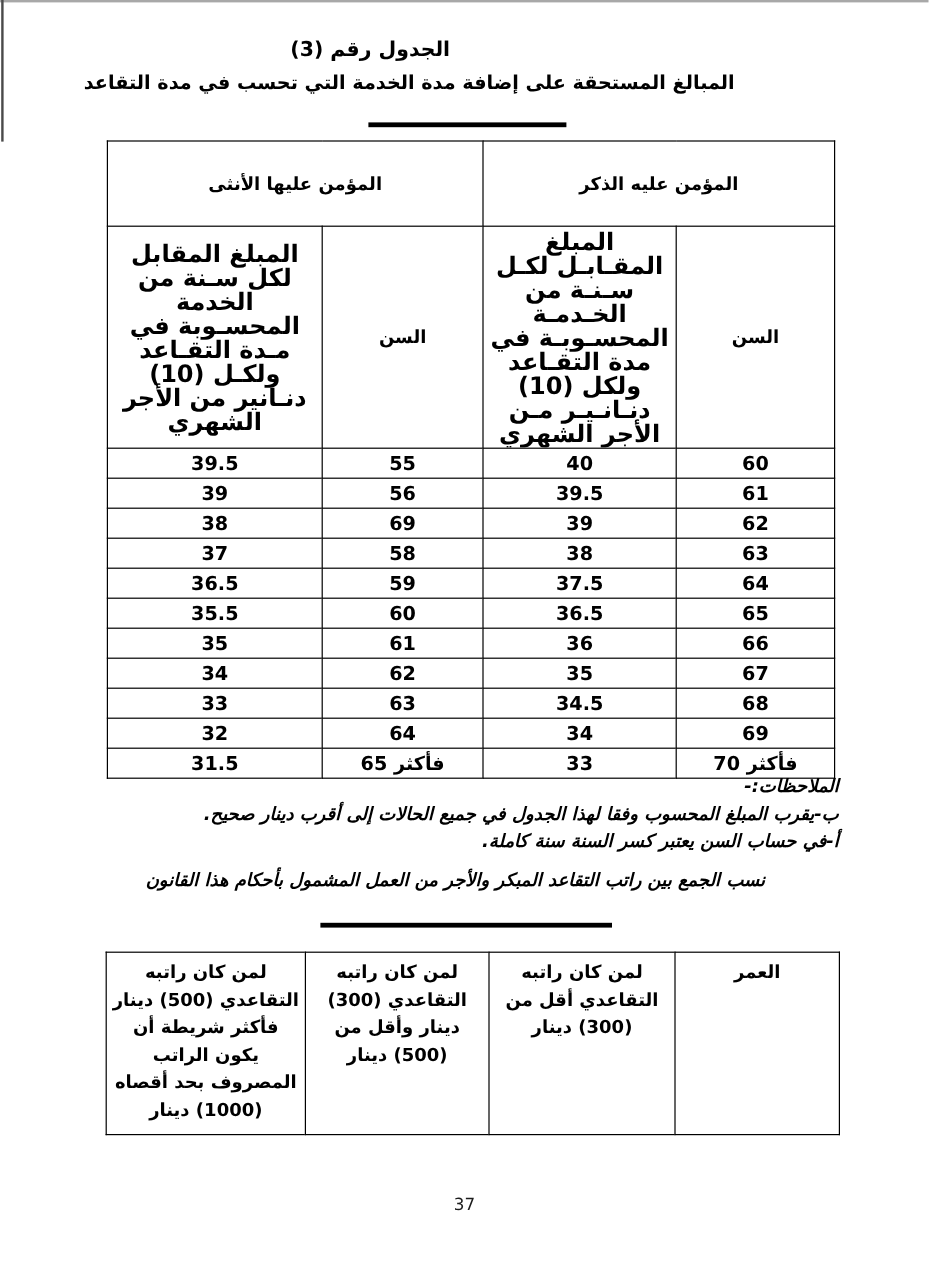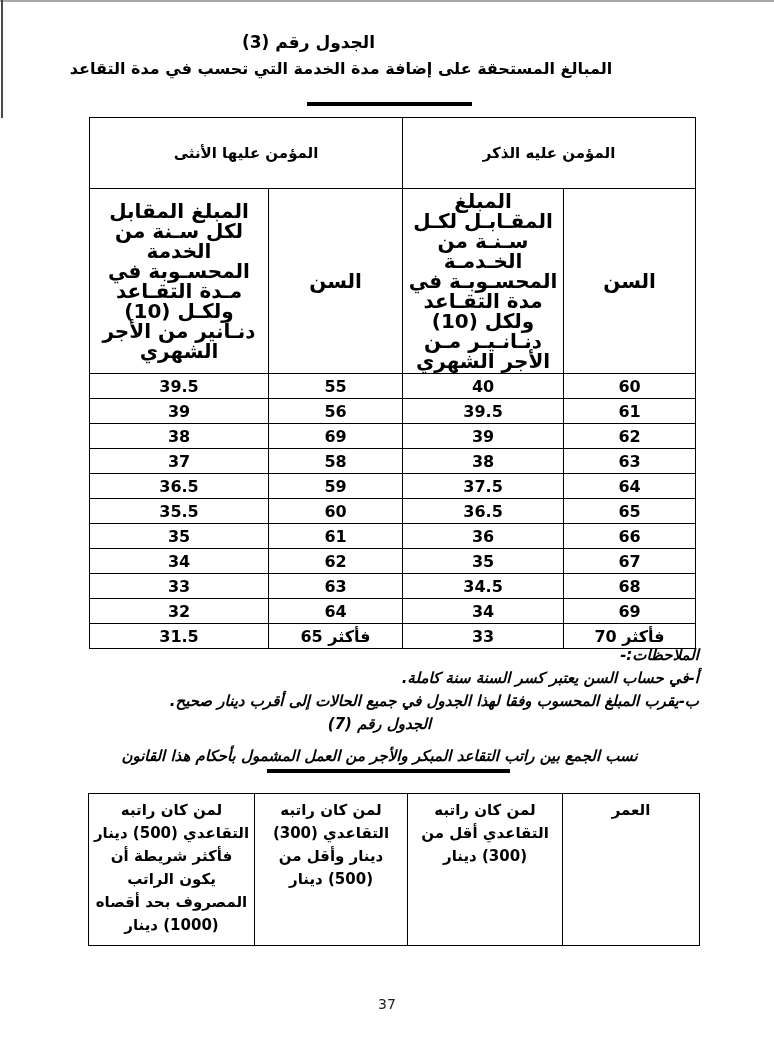--- a/index.html
+++ b/index.html
@@ -40,21 +40,21 @@
     text-align:center;
     vertical-align:middle;
     font-weight:bold;
     overflow:hidden;
     padding:0 4px;
   }
   table.t3 { top:117px; left:89px; width:606px; }
   tr.t3-h1 { height:71px; }
   tr.t3-h1 td { font-size:15px; }
   tr.t3-h2 { height:145px; }
-  tr.t3-h2 td.agehead { font-size:20px; }
+  tr.t3-h2 td.agehead { font-size:15px; }
   tr.t3-h2 td.amthead { font-size:20px; line-height:20px; padding:2px 5px; }
   tr.t3-row { height:25px; }
   tr.t3-row td { font-size:16px; line-height:23px; direction:ltr; }
 
   table.t7 { top:793px; left:88px; width:611px; }
   tr.t7-h { height:152px; }
   tr.t7-h td {
     vertical-align:top;
     font-size:15px; line-height:23px;
     padding-top:5px;
@@ -167,23 +167,22 @@
           <td>70 فأكثر</td>
           <td>33</td>
           <td>65 فأكثر</td>
           <td>31.5</td>
         </tr>
       </tbody>
   </table>
 
   <div class="notes">
     <div>الملاحظات:-</div>
+    <div>ب-يقرب المبلغ المحسوب وفقا لهذا الجدول في جميع الحالات إلى أقرب دينار صحيح.</div>
     <div>أ-في حساب السن يعتبر كسر السنة سنة كاملة.</div>
-    <div>ب-يقرب المبلغ المحسوب وفقا لهذا الجدول في جميع الحالات إلى أقرب دينار صحيح.</div>
-    <div class="centered">الجدول رقم (7)</div>
     <div class="centered t7-subtitle">نسب الجمع بين راتب التقاعد المبكر والأجر من العمل المشمول بأحكام هذا القانون</div>
   </div>
 
   <div class="rule rule2"></div>
 
   <table class="doc-table t7">
     <colgroup>
       <col style="width:137px">
       <col style="width:155px">
       <col style="width:153px">

